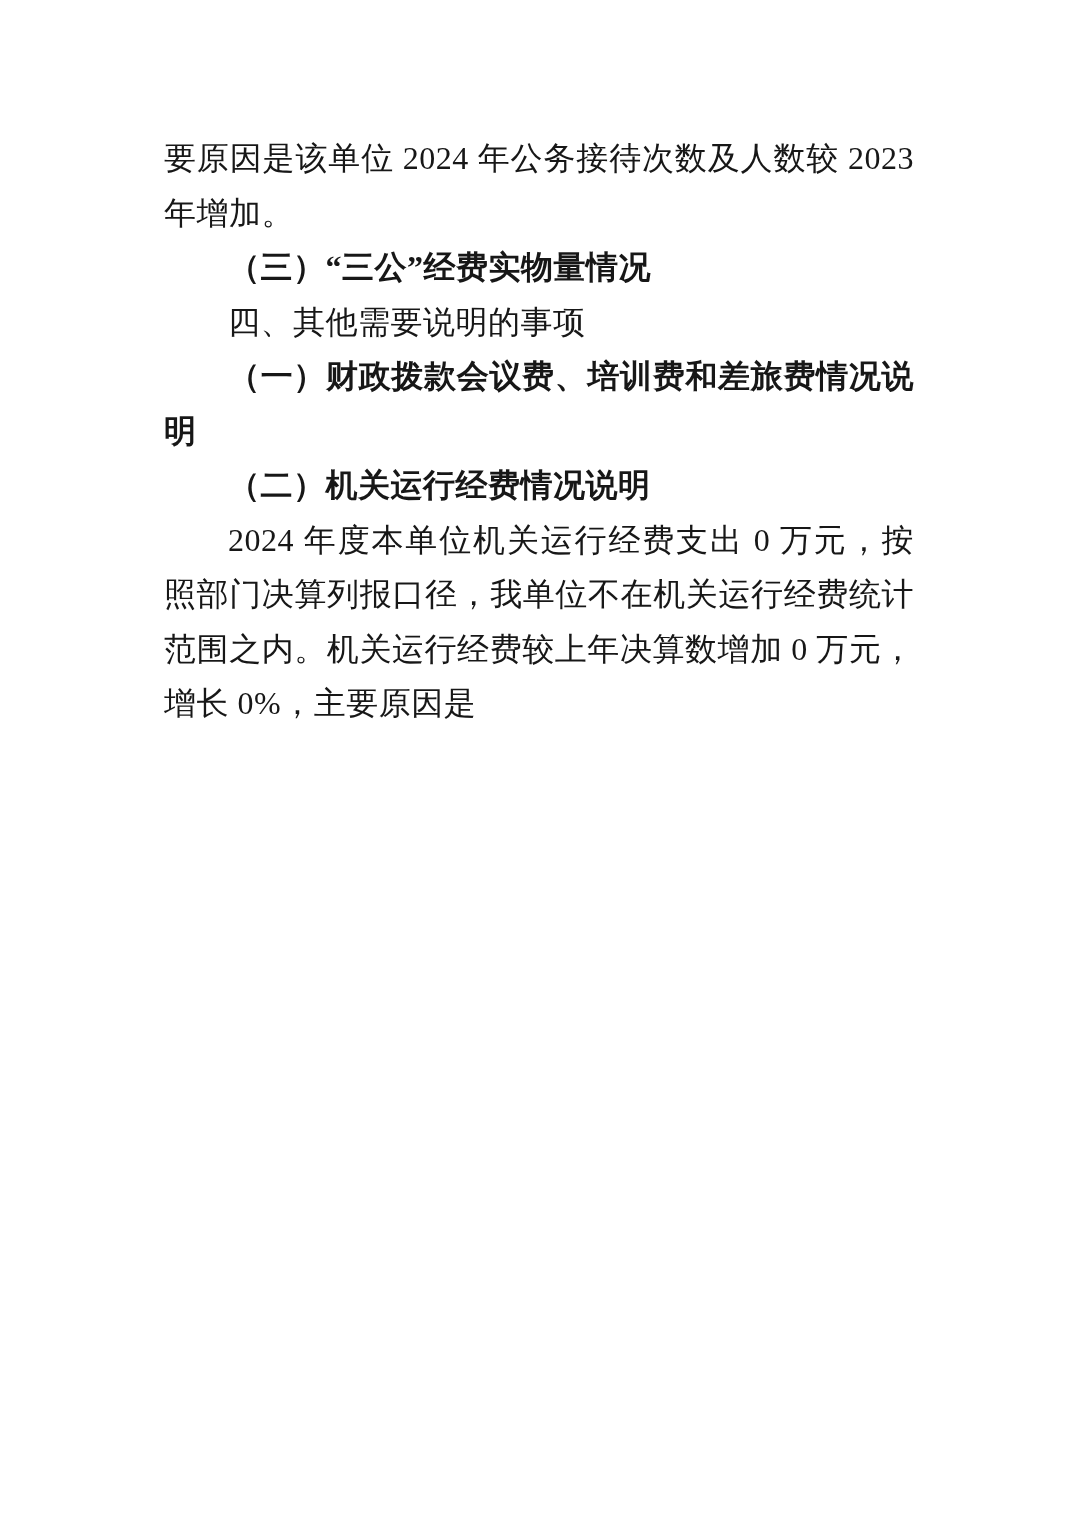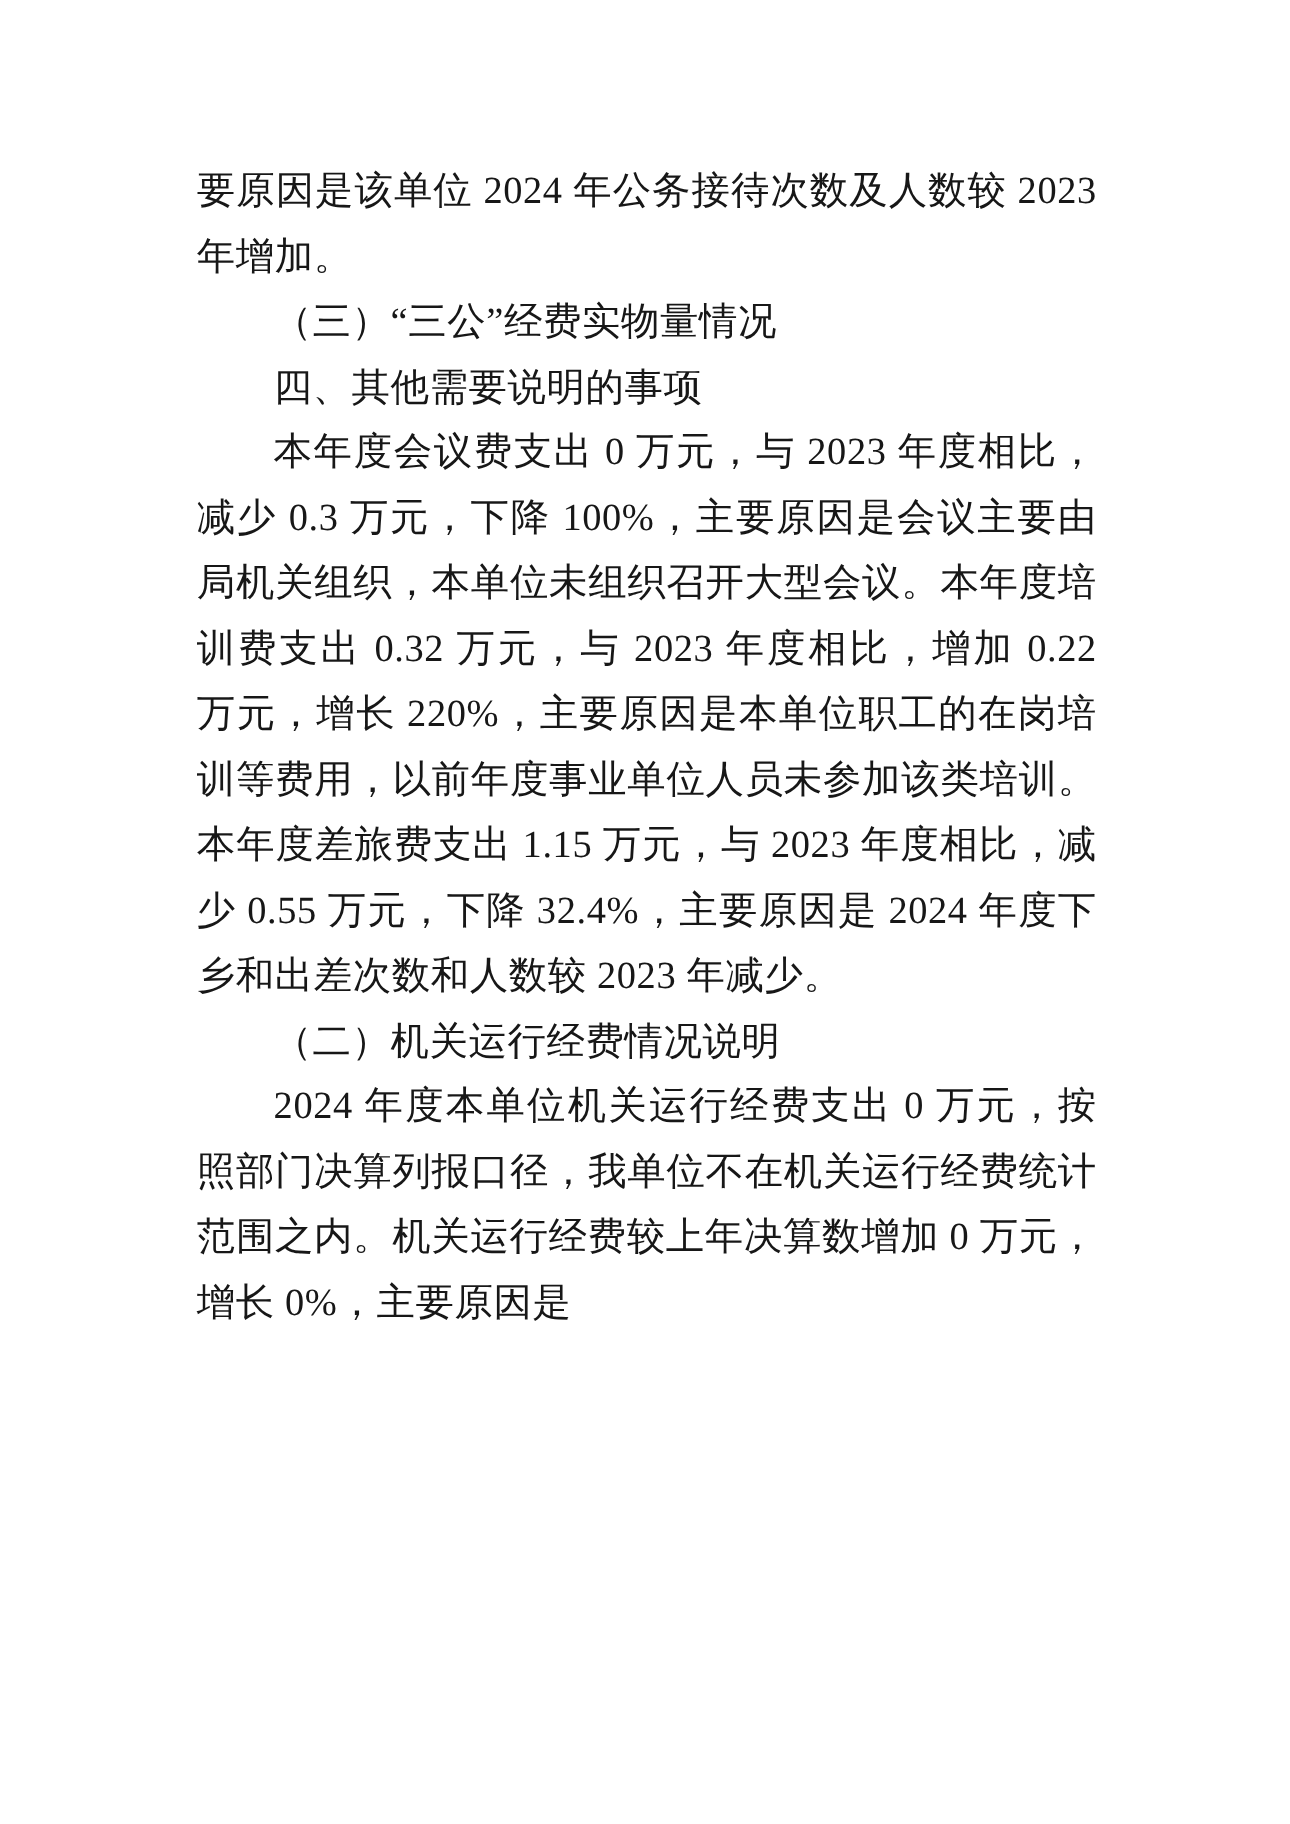--- a/index.html
+++ b/index.html
@@ -31,21 +31,21 @@
   .content .h-kai,
   .content .h-hei {
     margin: 0;
     padding: 0;
     text-indent: 2em;
   }
   .content p.carryover {
     text-indent: 0;
   }
   .h-kai {
-    font-weight: normal;
+    font-weight: bold;
     font-family: "Liberation Serif", "DejaVu Serif", serif;
   }
   .h-hei {
     font-weight: normal;
     font-family: "Liberation Sans", "DejaVu Sans", sans-serif;
   }
   .page-footer {
     position: absolute;
     left: 0;
     top: 1398px;
@@ -61,22 +61,22 @@
 
 <div class="page">
   <div class="content">
     <p class="carryover">要原因是该单位 2024 年公务接待次数及人数较 2023 年增加。</p>
 
     <div class="h-kai">（三）“三公”经费实物量情况</div>
 
 
     <div class="h-hei">四、其他需要说明的事项</div>
 
+    <div class="h-kai">（一）财政拨款会议费、培训费和差旅费情况说明</div>
 
-    <p>本年度会议费支出 0 万元，与 2023 年度相比，减少 0.3 万元，下降 100%，主要原因是会议主要由局机关组织，本单位未组织召开大型会议。本年度培训费支出 0.32 万元，与 2023 年度相比，增加 0.22 万元，增长 220%，主要原因是本单位职工的在岗培训等费用，以前年度事业单位人员未参加该类培训。本年度差旅费支出 1.15 万元，与 2023 年度相比，减少 0.55 万元，下降 32.4%，主要原因是 2024 年度下乡和出差次数和人数较 2023 年减少。</p>
 
     <div class="h-kai">（二）机关运行经费情况说明</div>
 
     <p>2024 年度本单位机关运行经费支出 0 万元，按照部门决算列报口径，我单位不在机关运行经费统计范围之内。机关运行经费较上年决算数增加 0 万元，增长 0%，主要原因是</p>
   </div>
 
   <div class="page-footer">- 6 -</div>
 </div>
 
 </body></html>

